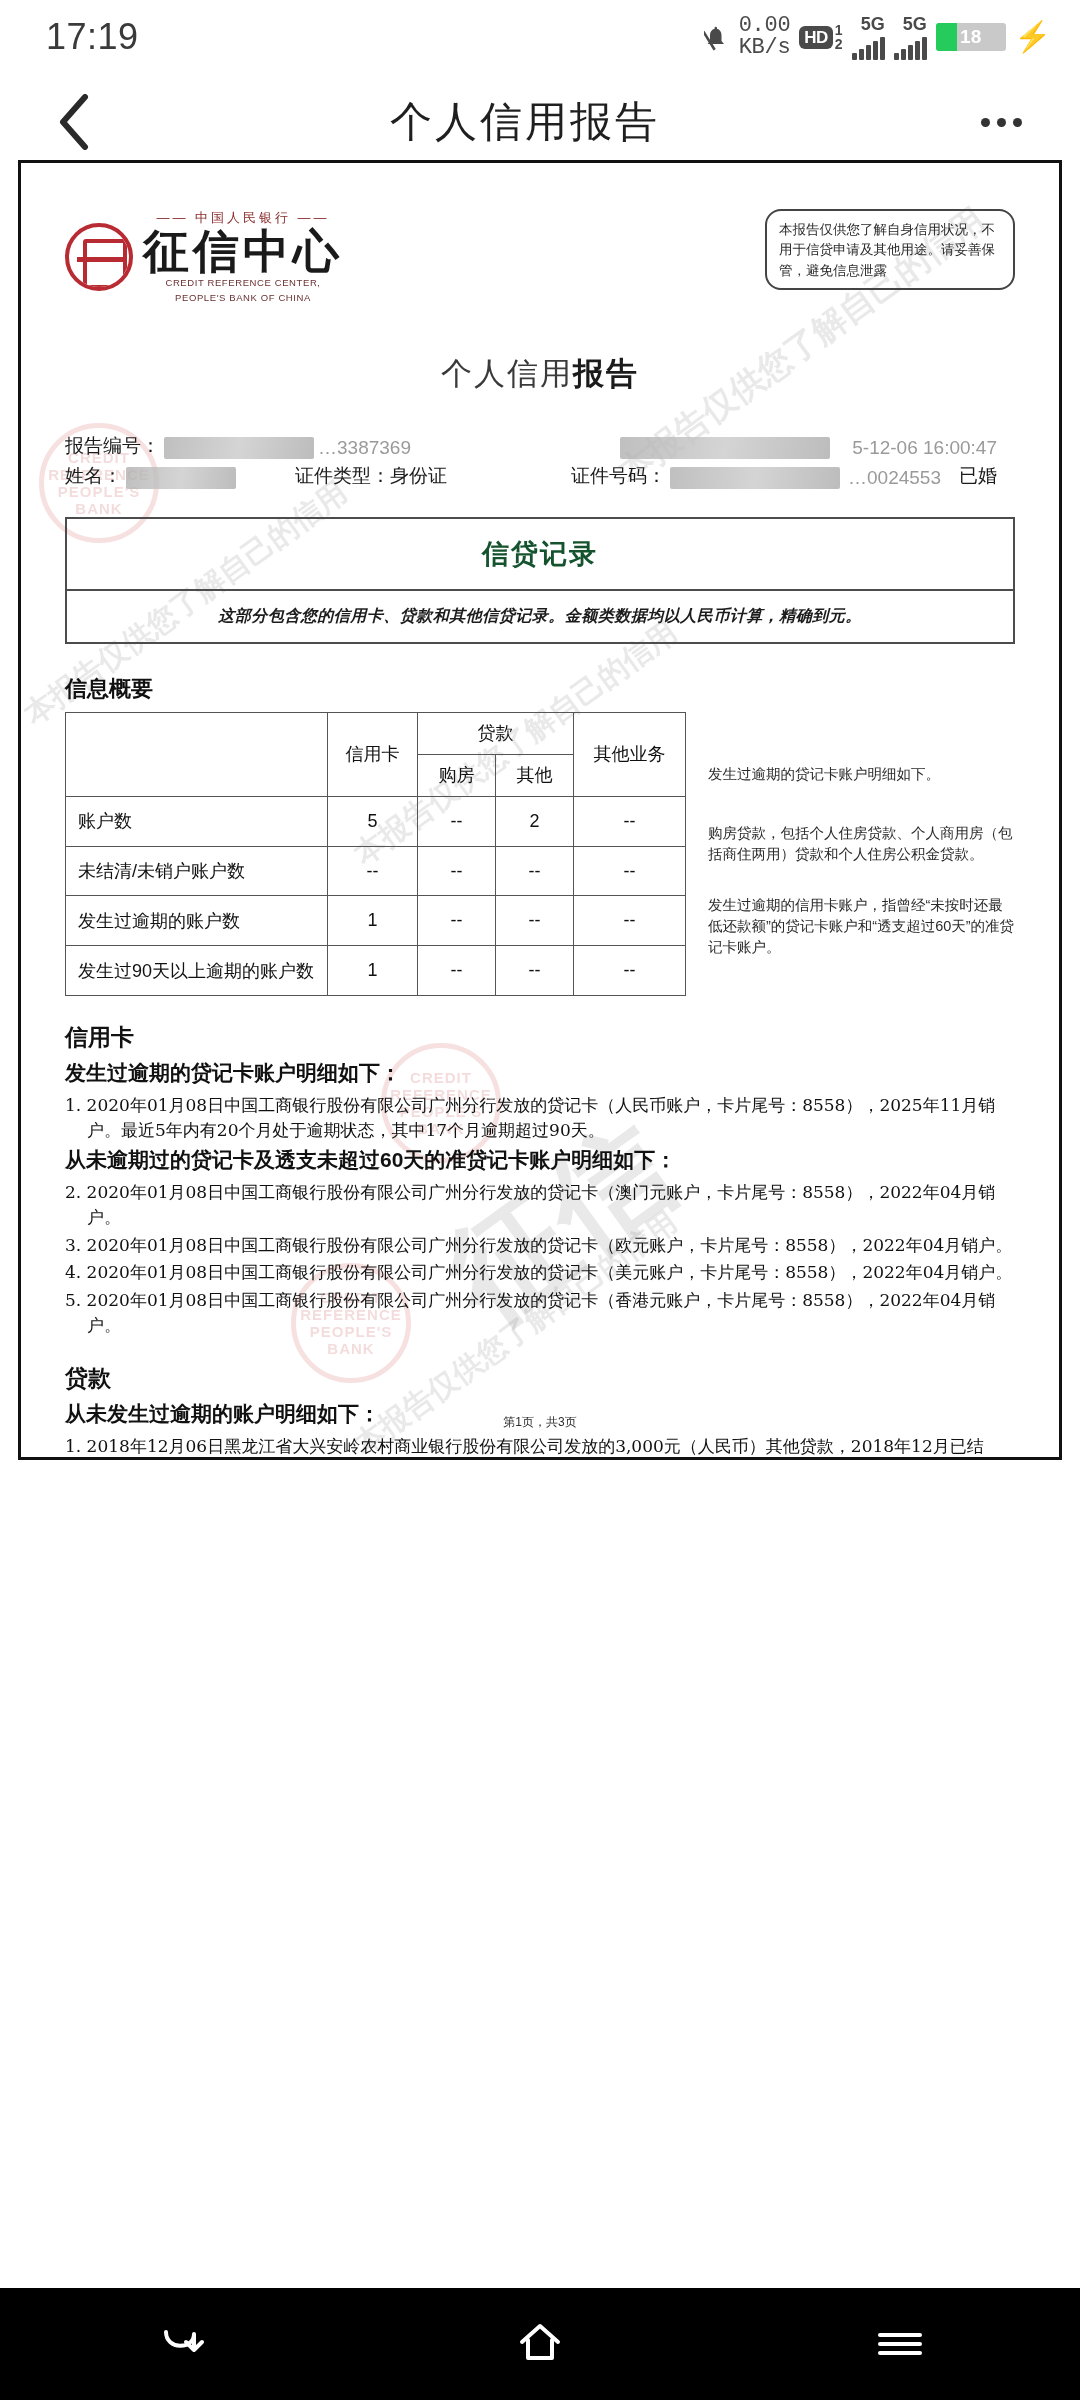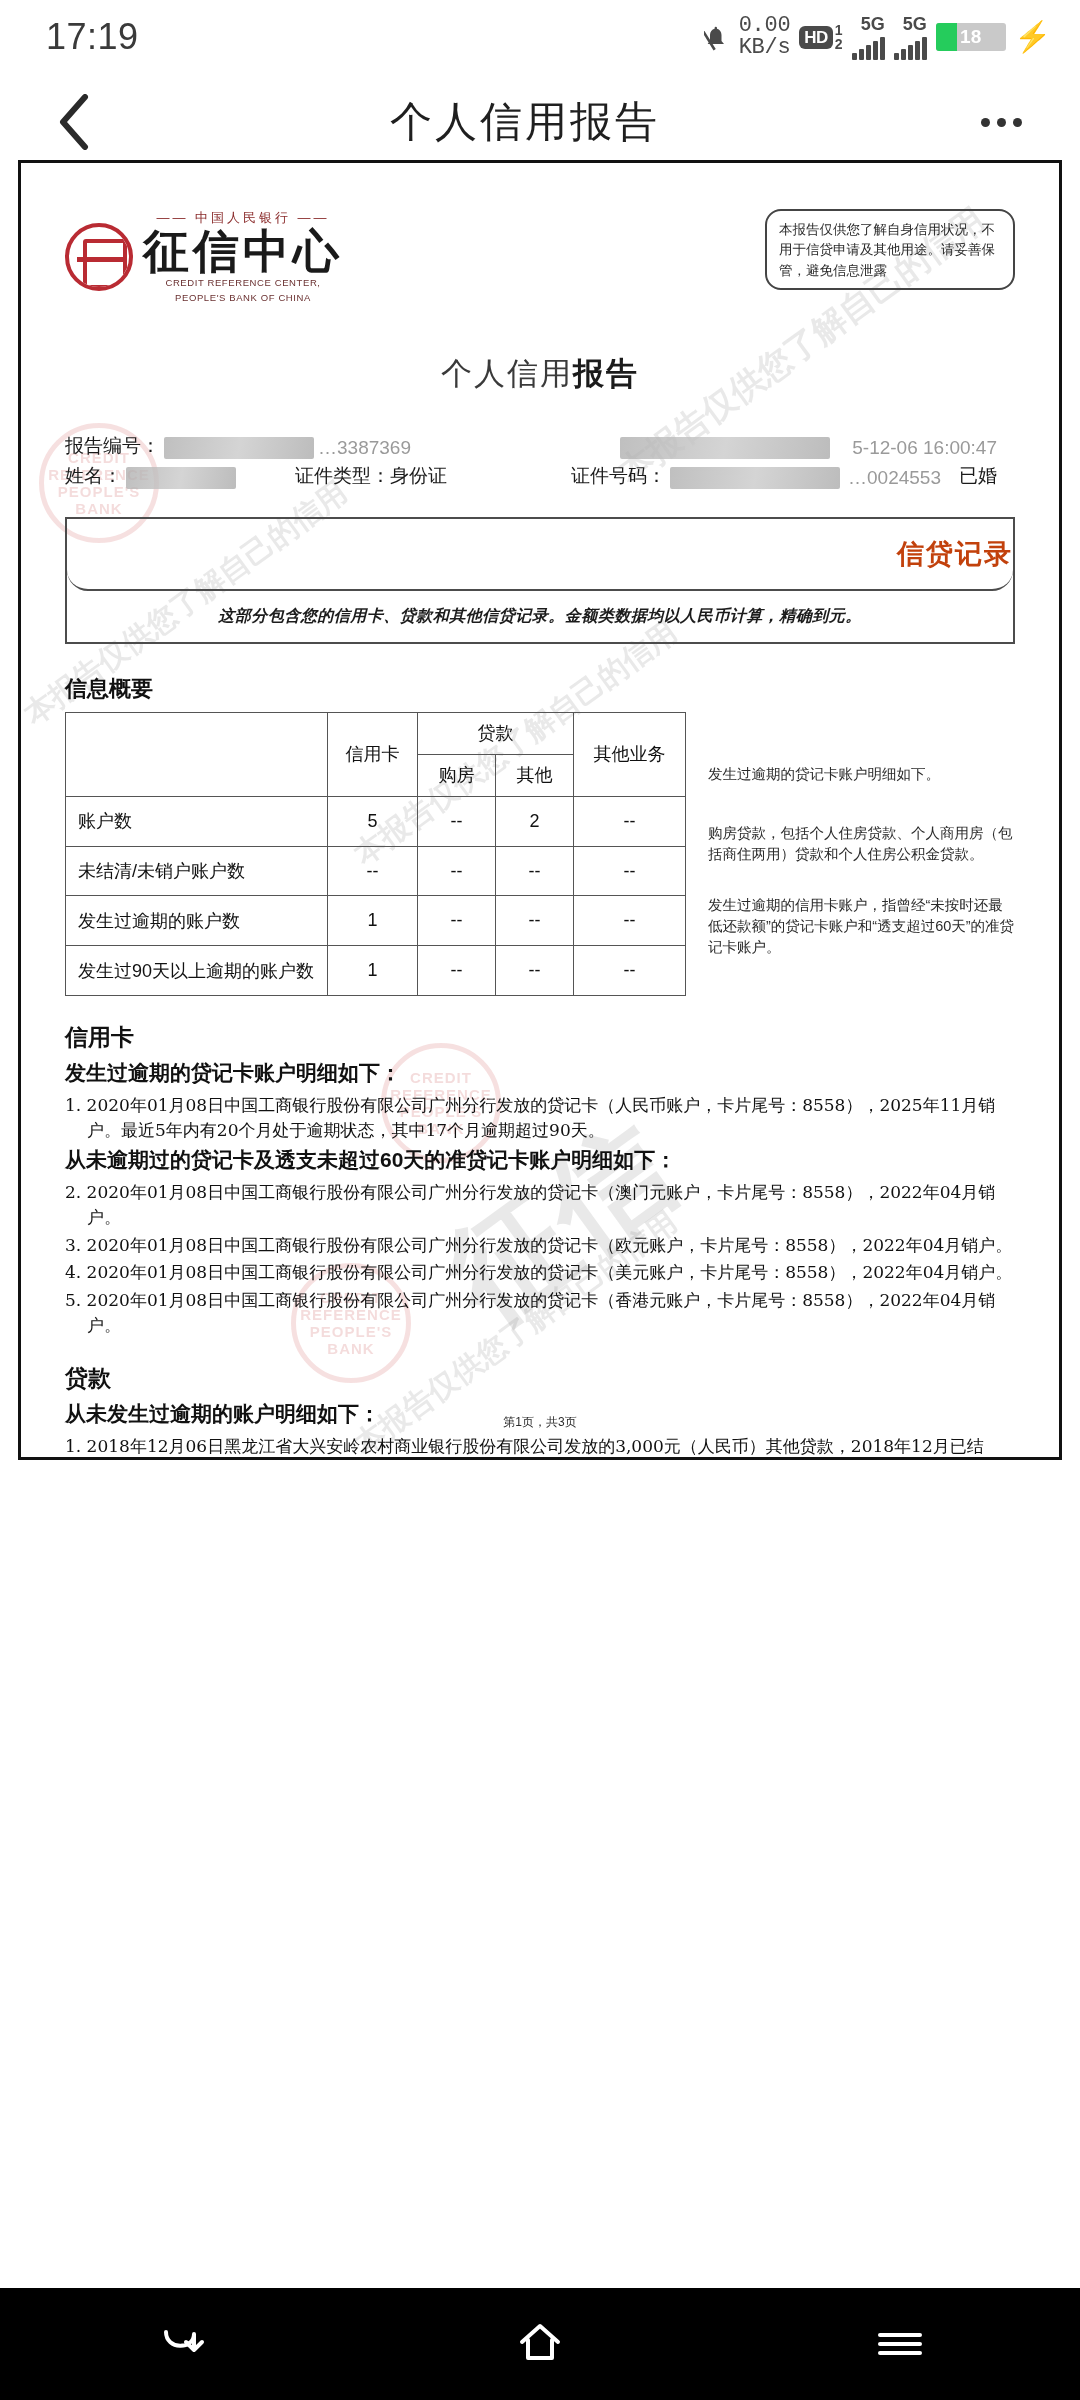--- a/index.html
+++ b/index.html
@@ -132,22 +132,22 @@
     background:linear-gradient(100deg,rgba(170,170,170,.75),rgba(205,205,205,.85),rgba(160,160,160,.7));
     vertical-align:middle; margin:0 4px;
   }
   .faded{ color:#9a9a9a;}
   .m-c2{ position:absolute; left:230px; bottom:0;}
   .m-c4{ position:absolute; right:18px; bottom:0; display:flex; align-items:flex-end; gap:18px;}
 
   
   .sec-box{ border:2px solid #4c4c4c; margin-top:28px; position:relative; z-index:3;}
   .sec-box-title{
-    text-align:right; font-size:27px; font-weight:bold; color:#c2410c;
-    padding:17px 0; letter-spacing:2px; border-bottom:2px solid #4c4c4c;border-radius:21px;
+    text-align:center; font-size:27px; font-weight:bold; color:#14532d;
+    padding:17px 0; letter-spacing:2px; border-bottom:2px solid #4c4c4c;
   }
   .sec-box-note{
     text-align:center; font-size:16px; color:#1c1c1c; padding:15px 0; font-weight:bold;
     font-style:italic; letter-spacing:0.5px;
   }
 
   h3.sub{ font-size:22px; color:#111; margin:30px 0 8px 0; position:relative; z-index:3;
           font-weight:bold;}
 
   

